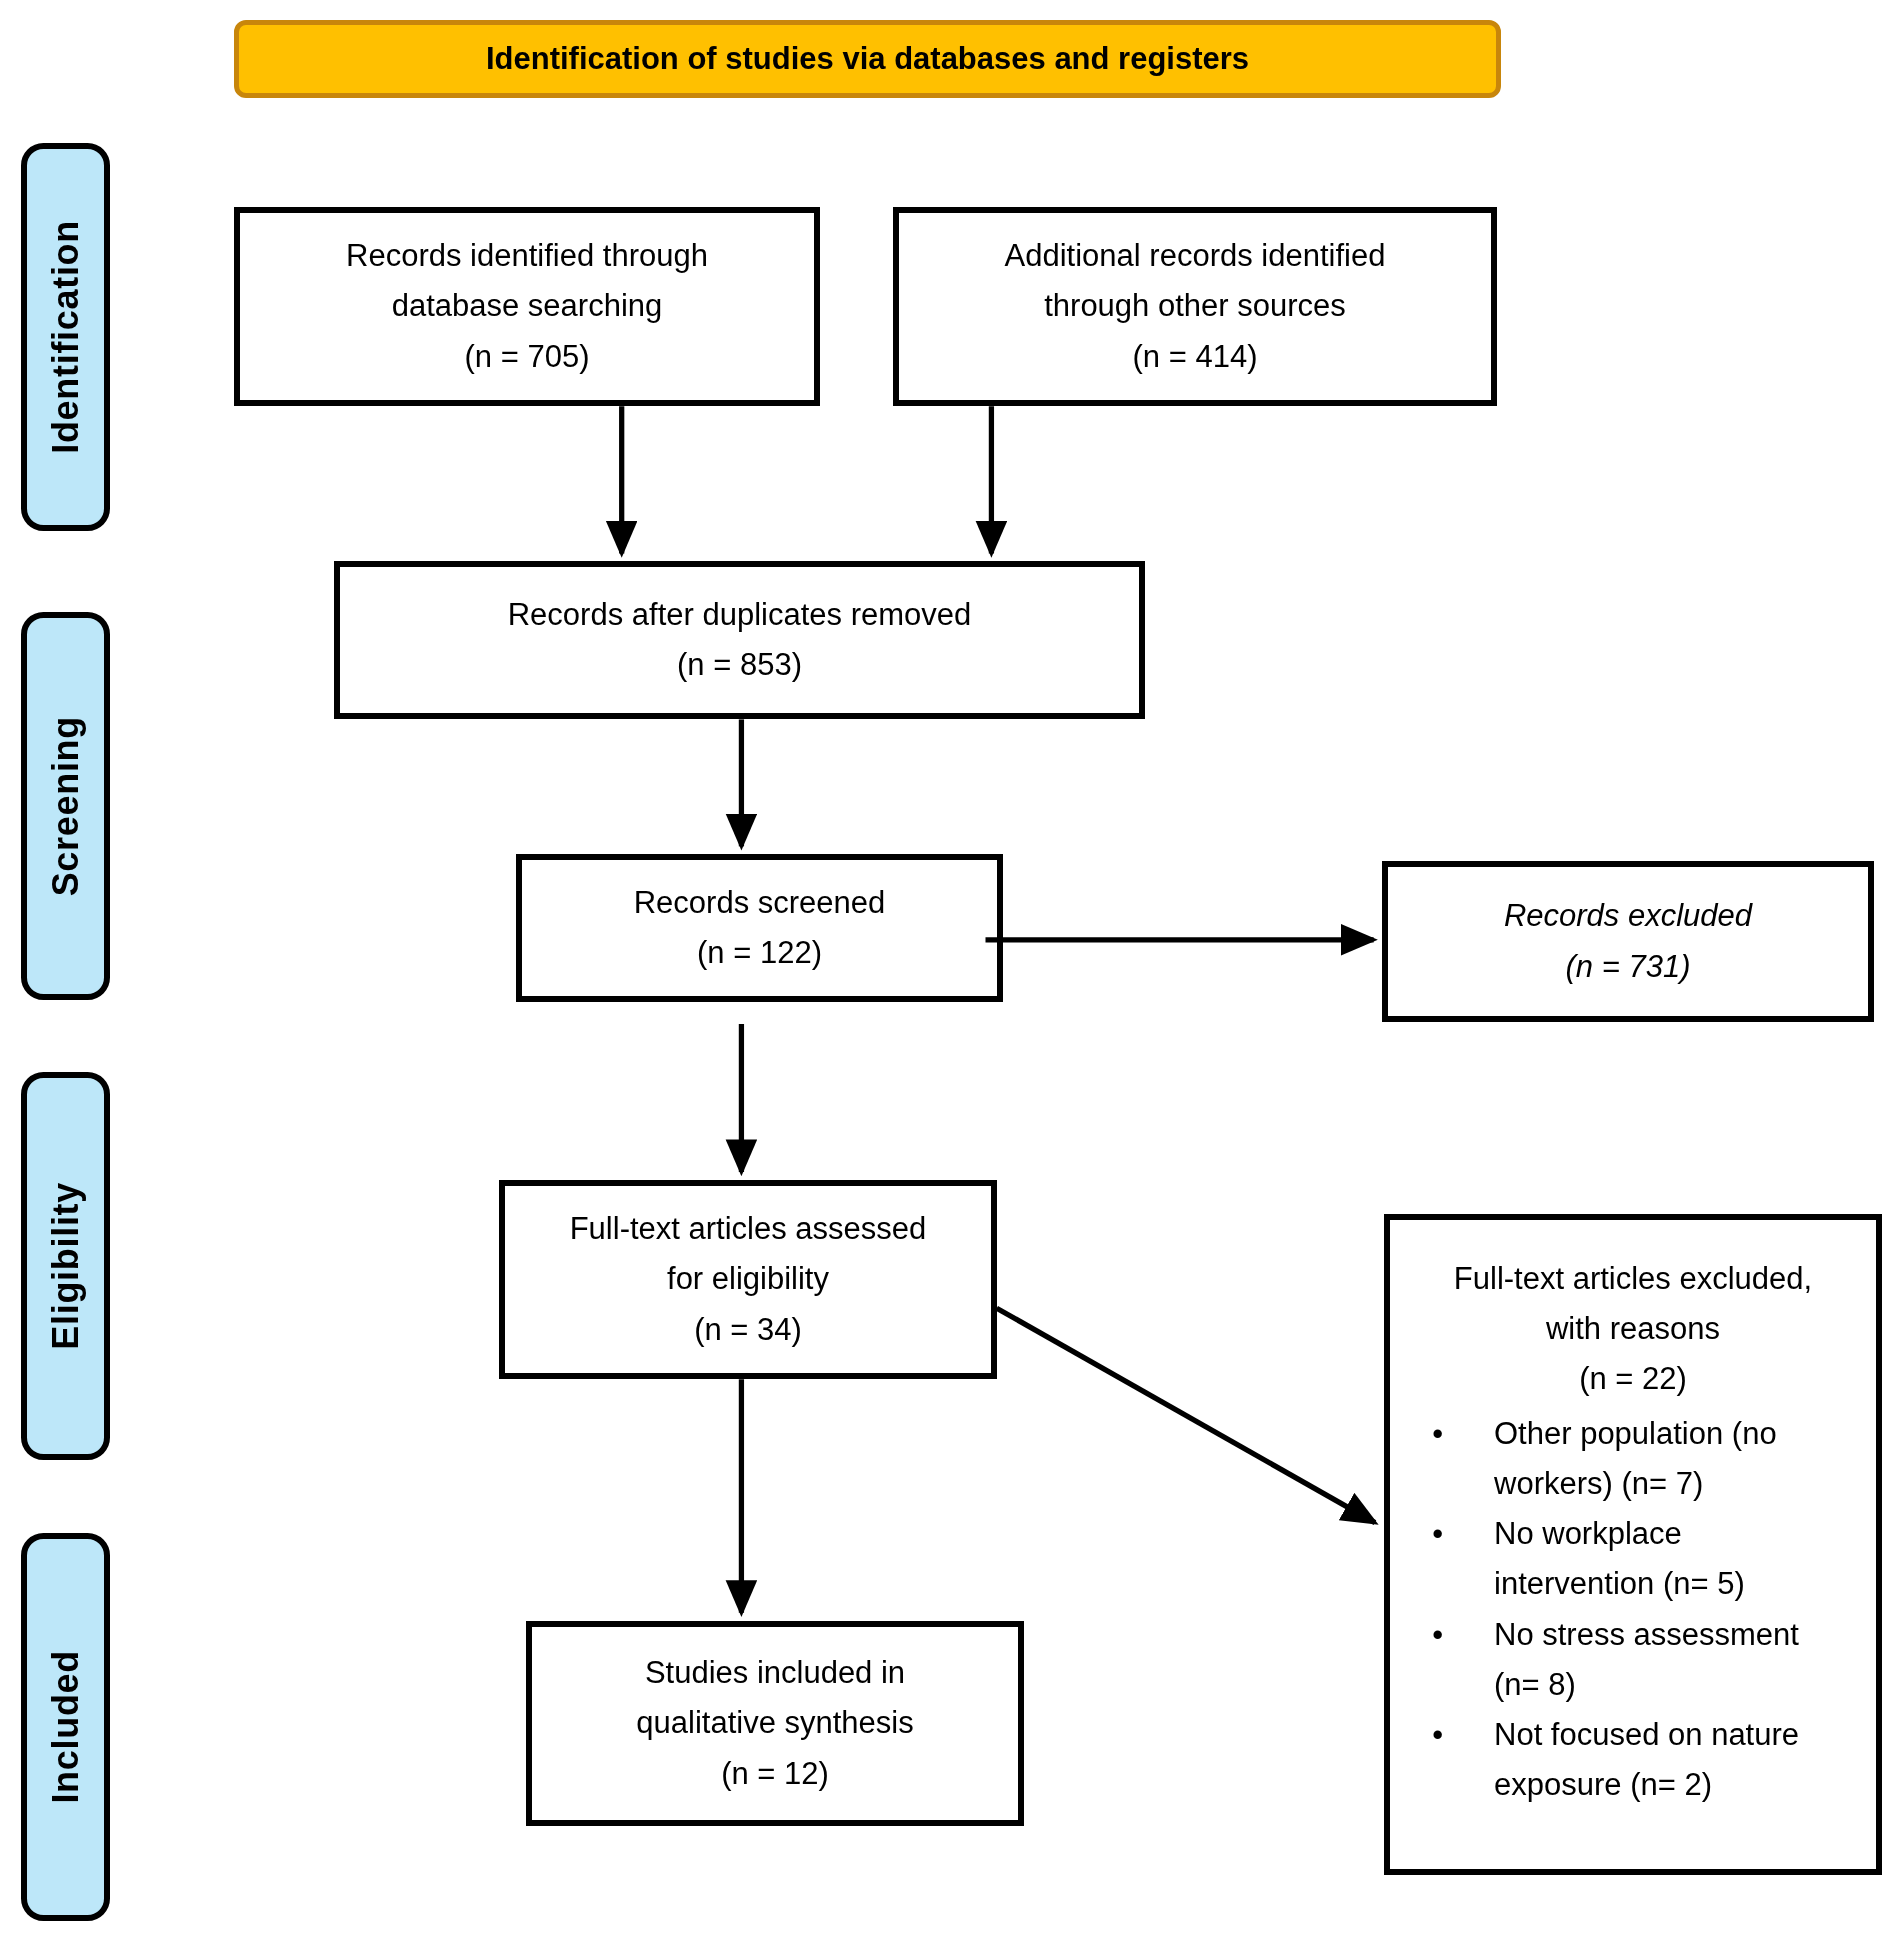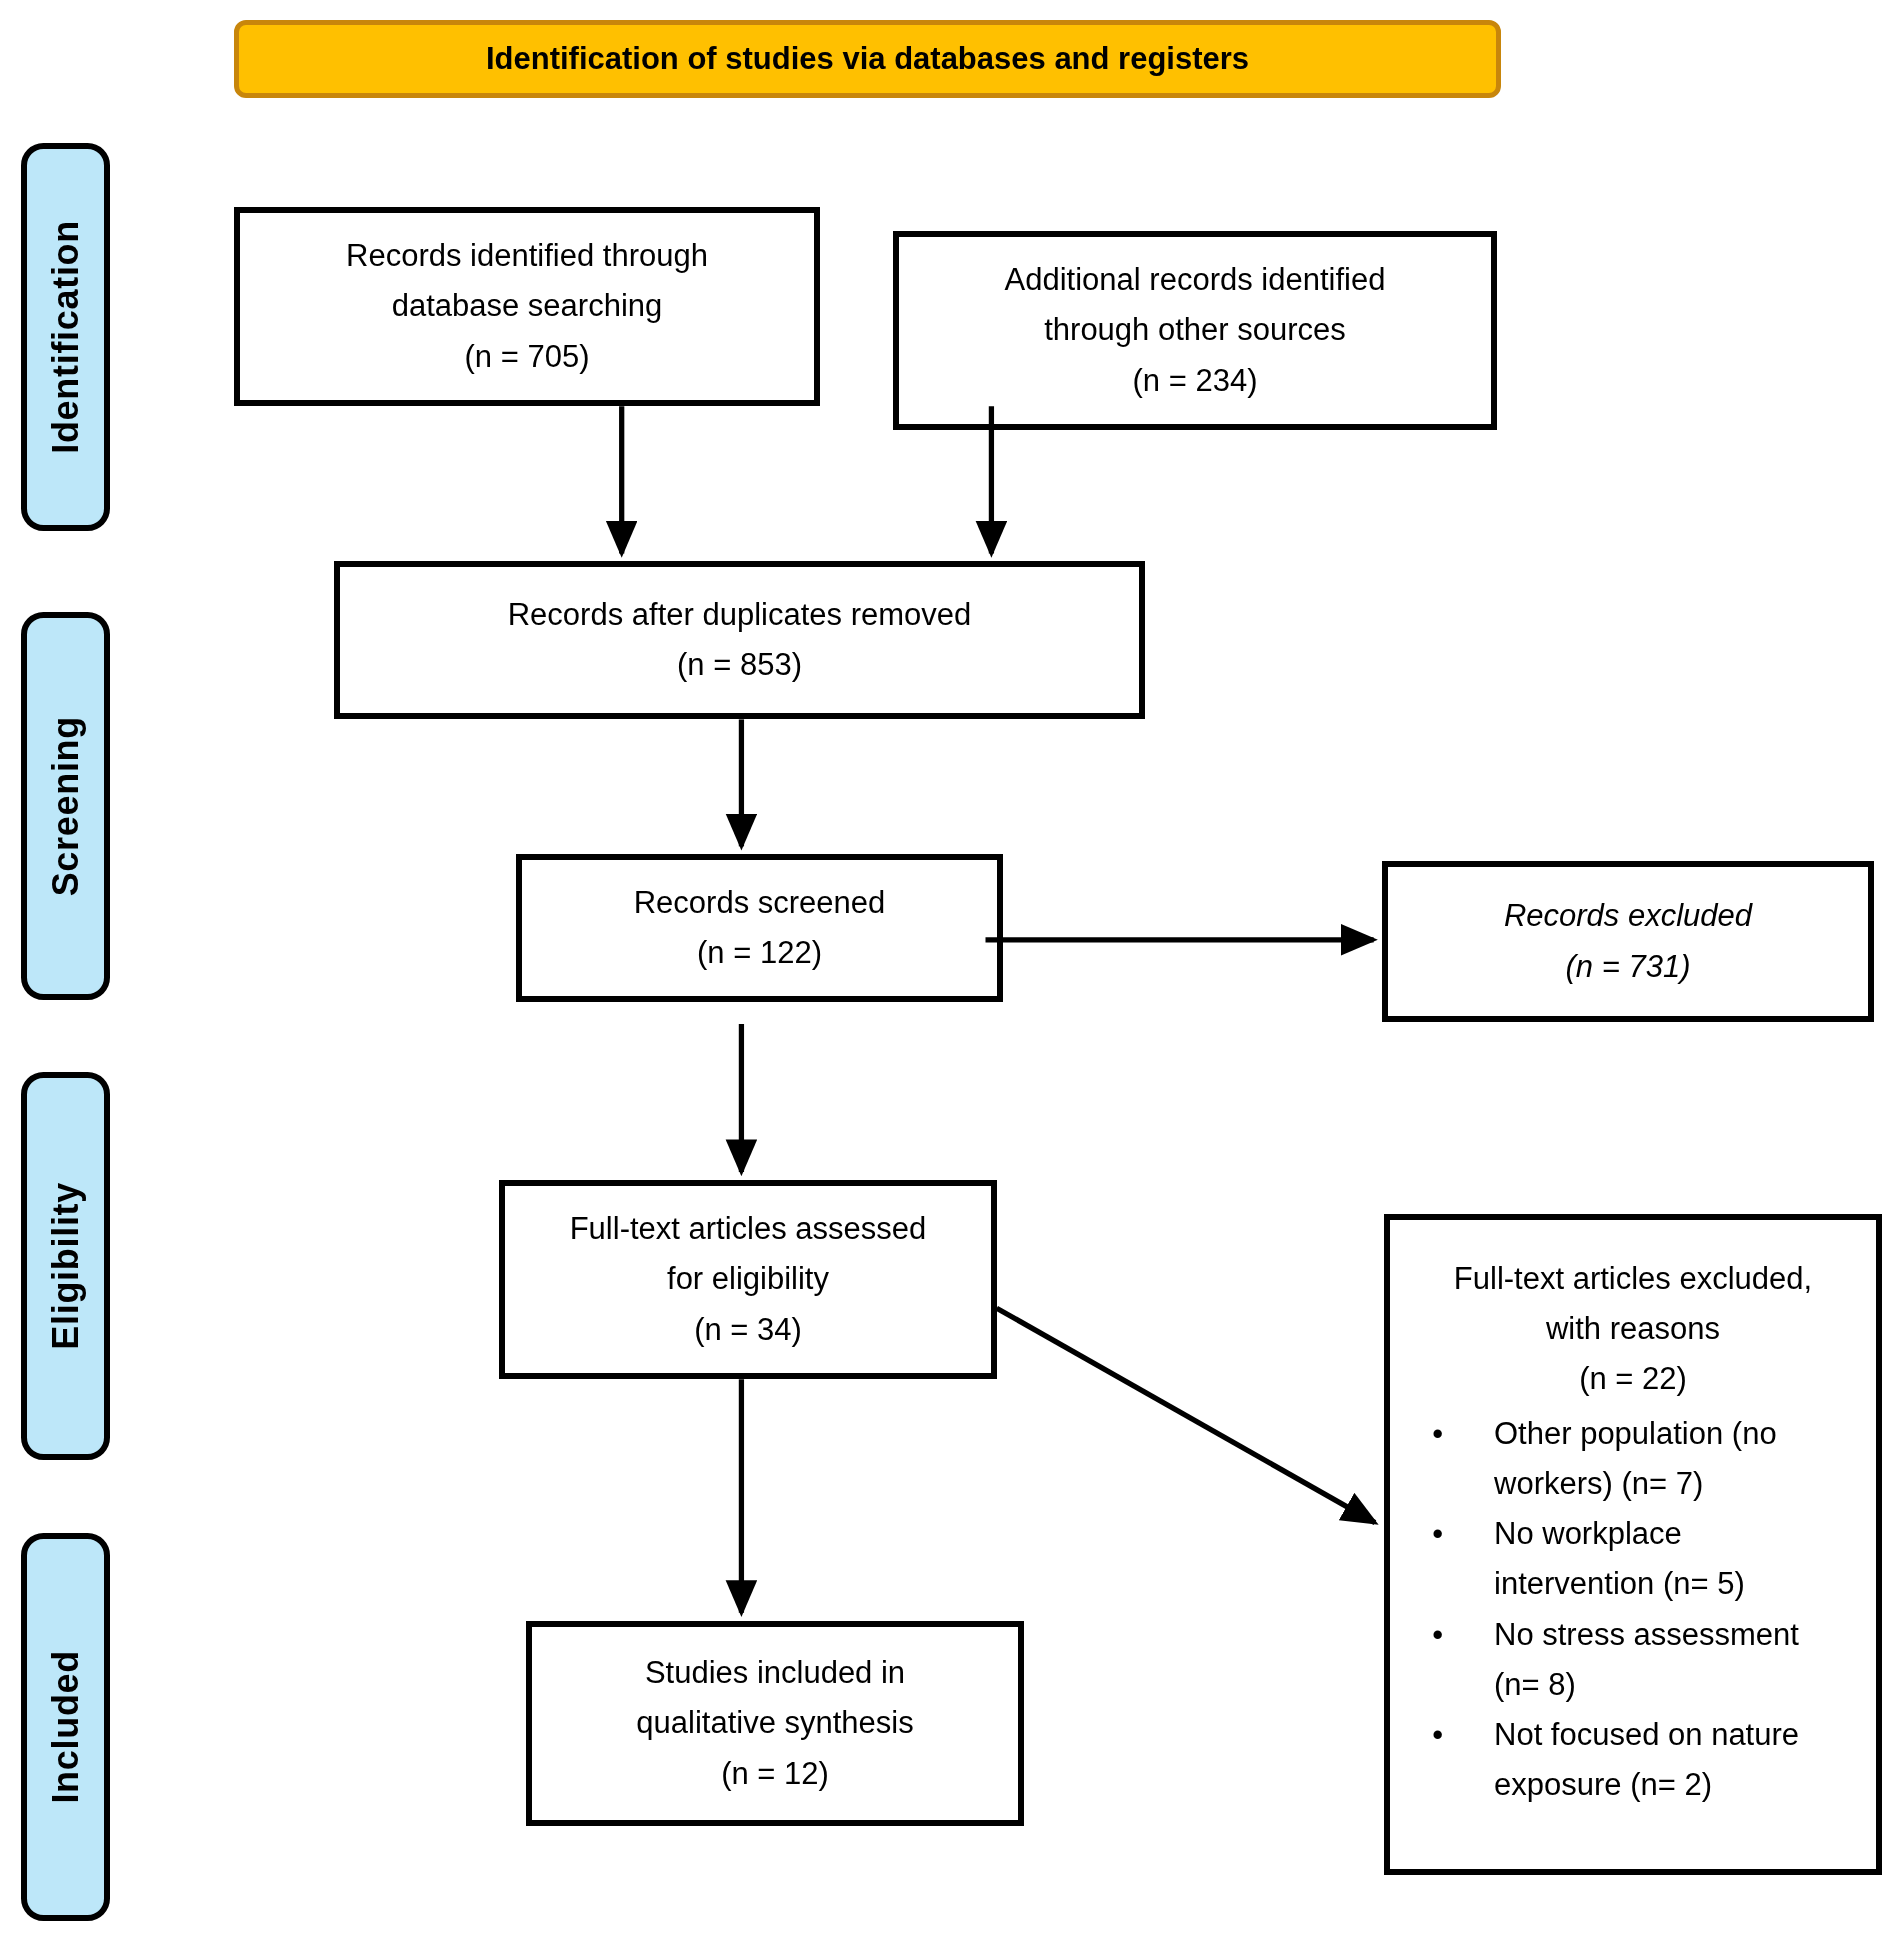--- a/index.html
+++ b/index.html
@@ -50,21 +50,21 @@
     position:absolute;
     background:#ffffff;
     border:6.6px solid #000;
     box-sizing:border-box;
     display:flex;flex-direction:column;align-items:center;justify-content:center;
     font-size:31px;line-height:1.62;
     text-align:center;
   }
   .fbox .ln{white-space:nowrap;}
   .box-records-identified{left:234px;top:207px;width:586px;height:199px;}
-  .box-additional-records{left:893px;top:207px;width:604px;height:199px;margin-top:24px;}
+  .box-additional-records{left:893px;top:207px;width:604px;height:199px;}
   .box-duplicates-removed{left:334px;top:561px;width:811px;height:158px;}
   .box-records-screened{left:516px;top:854px;width:487px;height:148px;}
   .box-records-excluded{left:1382px;top:861px;width:492px;height:161px;font-style:italic;}
   .box-fulltext-assessed{left:499px;top:1180px;width:498px;height:199px;}
   .box-studies-included{left:526px;top:1621px;width:498px;height:205px;}
   .box-fulltext-excluded{
     position:absolute;
     left:1384px;top:1214px;width:498px;height:661px;
     background:#ffffff;border:6.6px solid #000;box-sizing:border-box;
     font-size:31px;line-height:1.62;
@@ -117,21 +117,21 @@
 
   <div class="fbox box-records-identified">
     <div class="ln">Records identified through</div>
     <div class="ln">database searching</div>
     <div class="ln">(n = 705)</div>
   </div>
 
   <div class="fbox box-additional-records">
     <div class="ln">Additional records identified</div>
     <div class="ln">through other sources</div>
-    <div class="ln">(n = 234)</div>
+    <div class="ln">(n = 414)</div>
   </div>
 
   <div class="fbox box-duplicates-removed">
     <div class="ln">Records after duplicates removed</div>
     <div class="ln">(n = 853)</div>
   </div>
 
   <div class="fbox box-records-screened">
     <div class="ln">Records screened</div>
     <div class="ln">(n = 122)</div>

